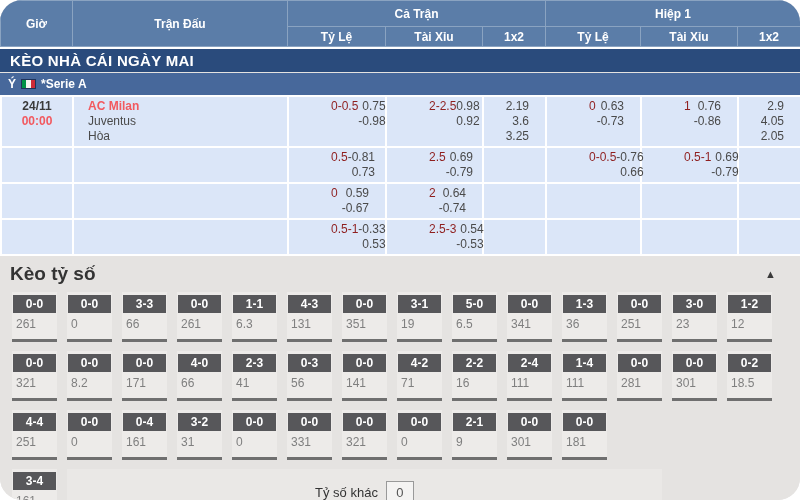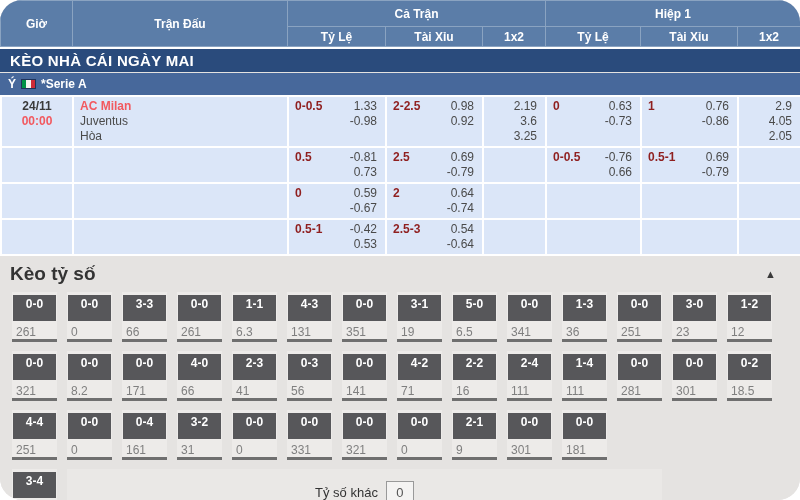--- a/index.html
+++ b/index.html
@@ -31,25 +31,25 @@
     line-height:22px; padding-left:8px; margin-top:1px; display:flex; align-items:center; gap:5px;
   }
   .flag { display:inline-flex; width:15px; height:10px; border:1px solid #20335a; }
   .flag i { flex:1; }
   .flag .g{background:#009246}.flag .w{background:#f4f5f0}.flag .r{background:#ce2b37}
 
   
   table.odds { width:800px; border-collapse:collapse; table-layout:fixed; background:#fff; }
   table.odds td {
     background:#dbe6f8; border:2px solid #fff; vertical-align:top;
-    font-size:12px; padding:2px 0; height:27px;
+    font-size:12px; padding:2px 8px; height:27px;
   }
   table.odds tr:first-child td { height:44px; }
   .cellflex { display:flex; align-items:flex-start; }
-  .line { color:#8f1f1f; font-weight:bold; padding-left:6px; white-space:nowrap; }
+  .line { color:#8f1f1f; font-weight:normal; padding-left:6px; white-space:nowrap;margin-left:28px; }
   .vals { flex:1; text-align:right; color:#4a4a4a; padding-right:8px; line-height:15px; }
   .time-cell { text-align:center; font-weight:bold; line-height:15px; }
   .match-date { color:#3a3a3a; }
   .match-time { color:#f2595f; }
   .teams { padding-left:6px; line-height:15px; }
   .team-home { color:#f2595f; font-weight:bold; }
   .team-away, .team-draw { color:#4a4a4a; }
 
   
   .score-section { background:#e5e3e1; padding-top:5px; height:265px; }
@@ -60,21 +60,21 @@
   .score-title { font-size:19px; font-weight:bold; }
   .collapse-arrow { font-size:11px; color:#3a3a3a; cursor:pointer; }
   .score-grid {
     display:grid; grid-template-columns:repeat(14,45px); column-gap:10px; row-gap:9px;
     padding-left:12px; margin-top:5px;
   }
   .score-cell {
     height:50px; background:#edebe9; border-bottom:3px solid #6f6f6f;
   }
   .score-box {
-    margin:3px 1px 0 1px; height:26px; line-height:18px; background:#57575a;
+    margin:3px 1px 0 1px; height:18px; line-height:18px; background:#57575a;
     color:#fff; font-weight:bold; font-size:12px; text-align:center;
   }
   .score-odds { color:#7f7f7f; font-size:12px; padding:4px 0 0 4px; }
   .score-lastrow {
     display:grid; grid-template-columns:repeat(14,45px); column-gap:10px;
     padding-left:12px; margin-top:9px;
   }
   .other-cell {
     grid-column:2 / span 11; background:#eae8e6; border-bottom:3px solid #6f6f6f;
     display:flex; align-items:center; justify-content:center; gap:8px; height:50px;
@@ -156,21 +156,21 @@
             <div class="teams">
               <div class="team-home">AC Milan</div>
               <div class="team-away">Juventus</div>
               <div class="team-draw">Hòa</div>
             </div>
           </td>
           <td class="odds-cell">
             <div class="cellflex">
               <span class="line">0-0.5</span>
               <div class="vals">
-                <div>1.33</div>
+                <div>0.75</div>
                 <div>-0.98</div>
               </div>
             </div>
           </td>
           <td class="odds-cell">
             <div class="cellflex">
               <span class="line">2-2.5</span>
               <div class="vals">
                 <div>0.98</div>
                 <div>0.92</div>
@@ -278,31 +278,31 @@
           <td class="odds-cell"></td>
           <td class="odds-cell"></td>
         </tr>
         <tr>
           <td class="time-cell"></td>
           <td></td>
           <td class="odds-cell">
             <div class="cellflex">
               <span class="line">0.5-1</span>
               <div class="vals">
-                <div>-0.42</div>
+                <div>-0.33</div>
                 <div>0.53</div>
               </div>
             </div>
           </td>
           <td class="odds-cell">
             <div class="cellflex">
               <span class="line">2.5-3</span>
               <div class="vals">
                 <div>0.54</div>
-                <div>-0.64</div>
+                <div>-0.53</div>
               </div>
             </div>
           </td>
           <td class="odds-cell"></td>
           <td class="odds-cell"></td>
           <td class="odds-cell"></td>
           <td class="odds-cell"></td>
         </tr>
       </tbody>
   </table>

